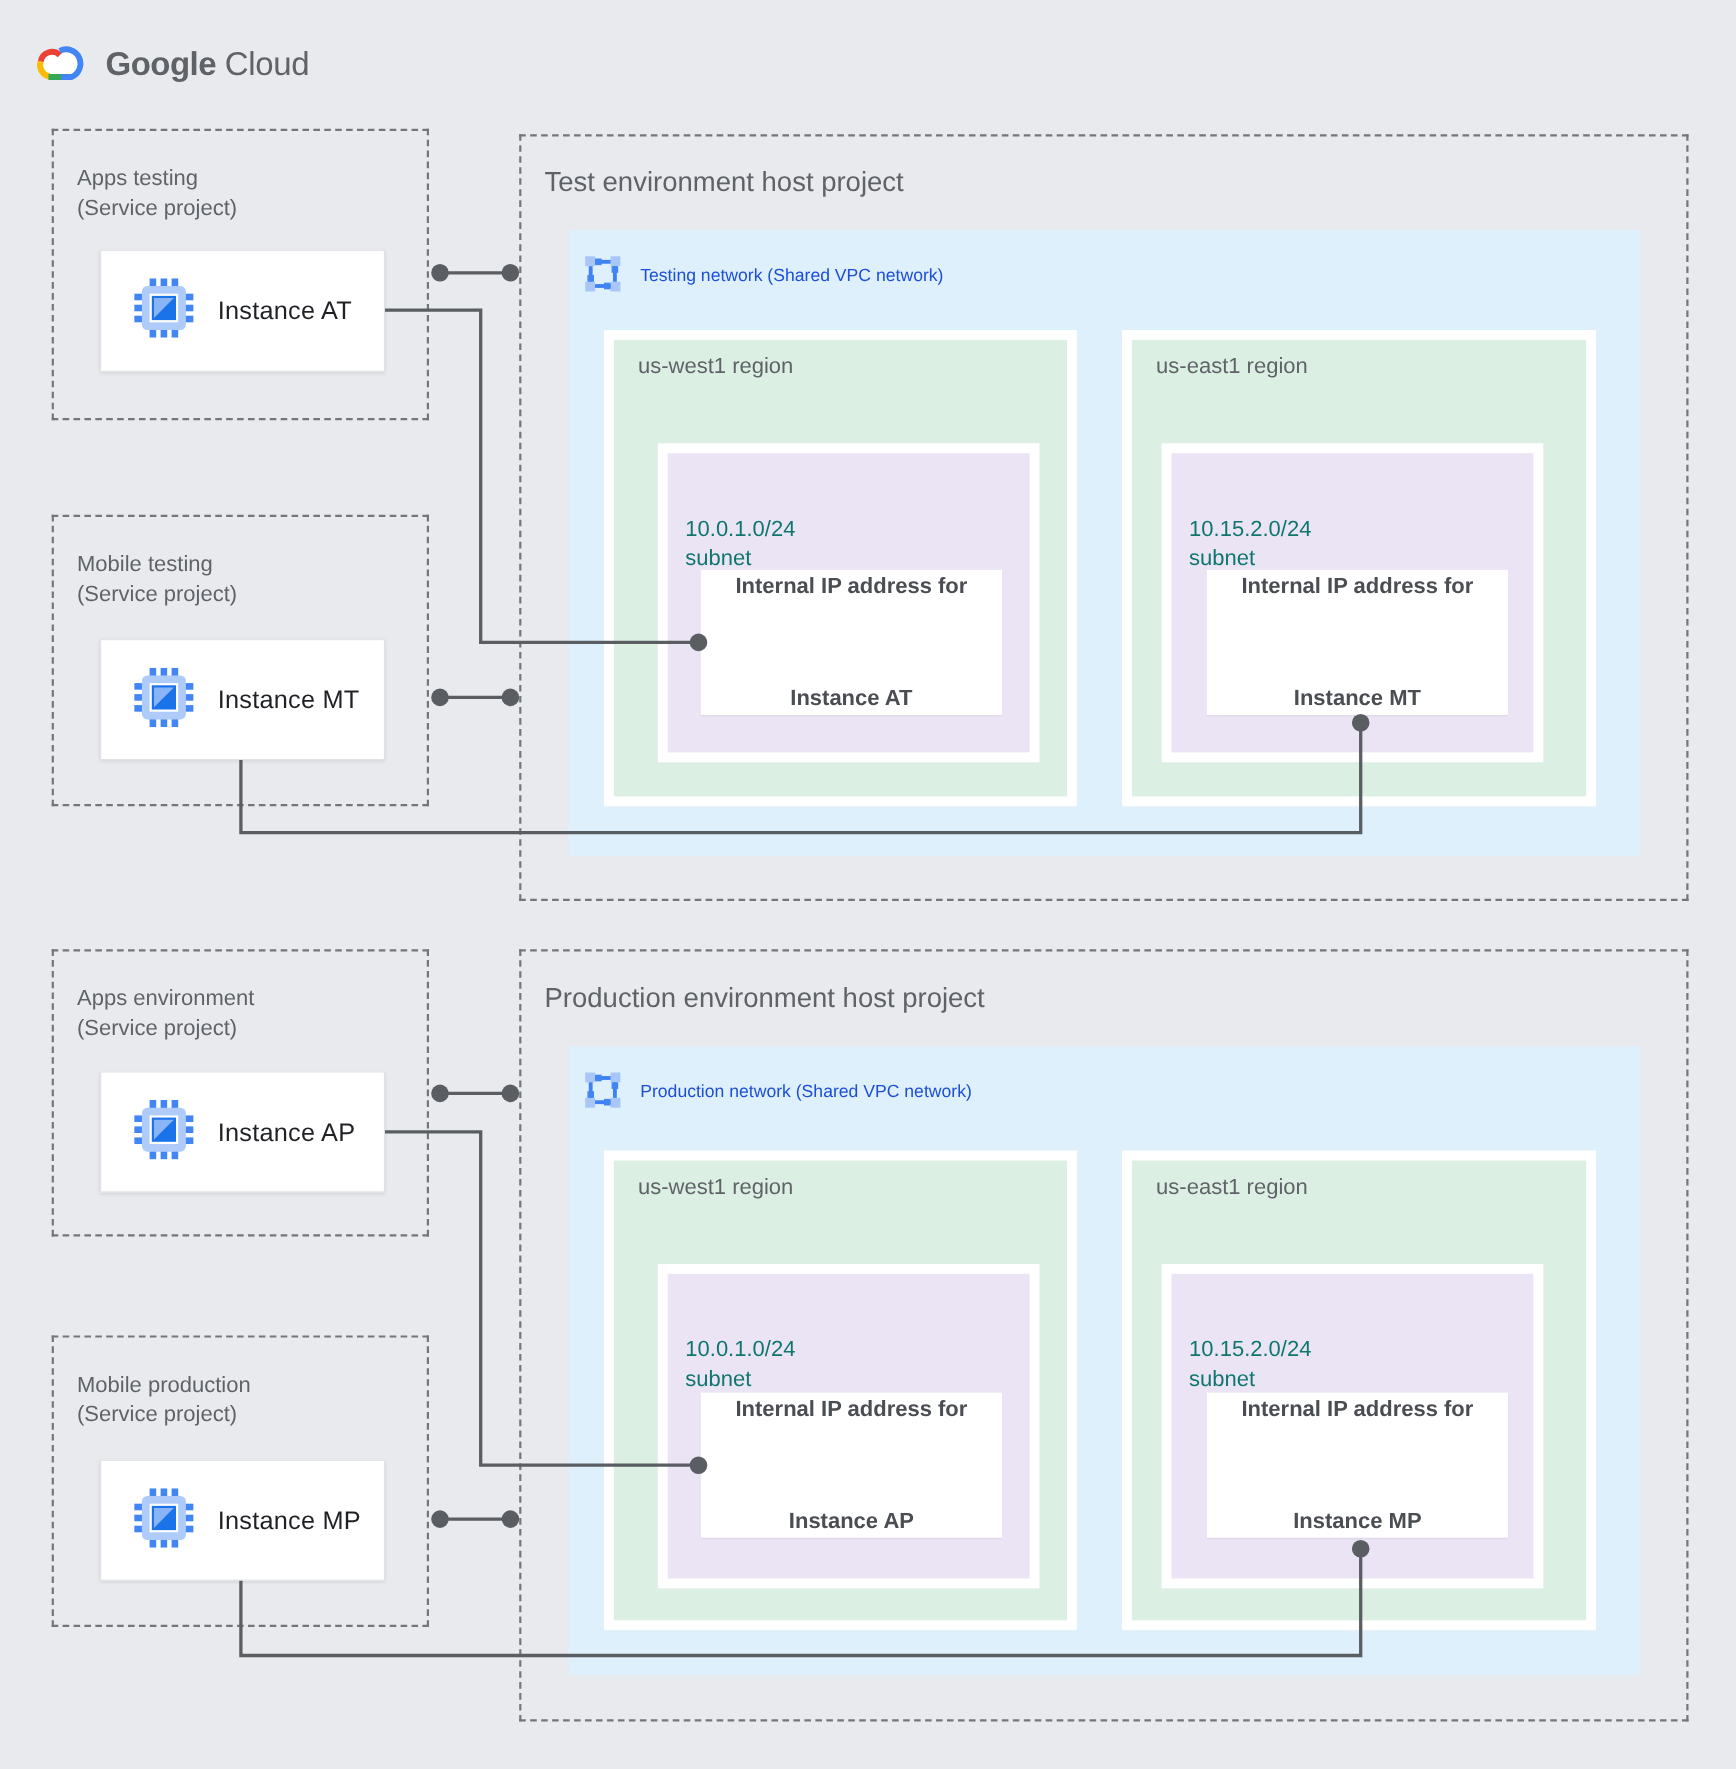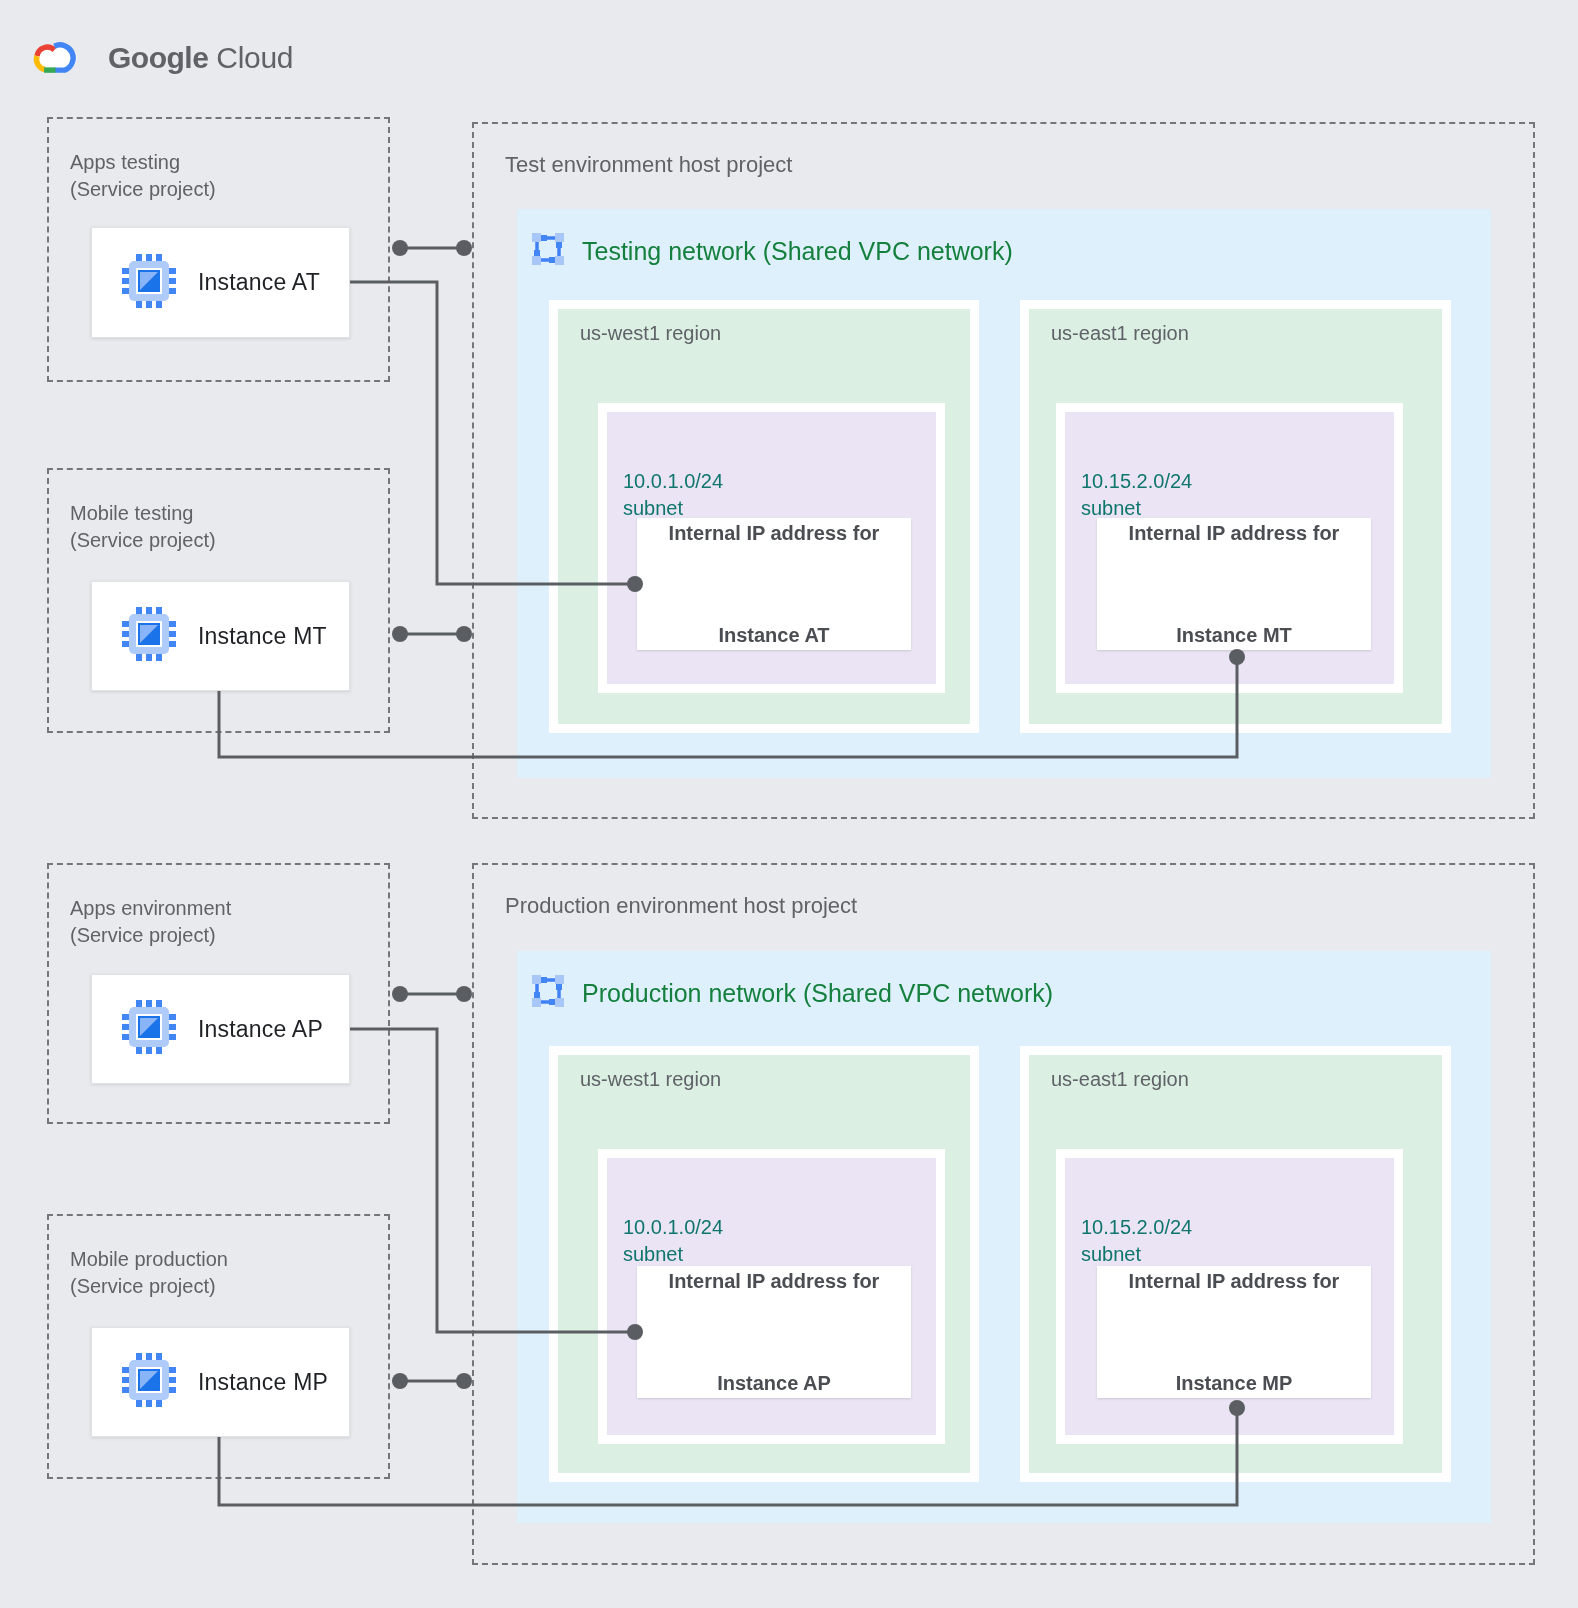--- a/index.html
+++ b/index.html
@@ -1,42 +1,42 @@
 <!DOCTYPE html>
 <html><head>
 <meta charset="utf-8">
 <style>
   html,body{margin:0;padding:0;}
   body{background:#e8eaed;font-family:"Liberation Sans",sans-serif;}
   #canvas{position:relative;width:1578px;height:1608px;background:#e8eaed;overflow:hidden;}
   .dashed-box{position:absolute;border:2px dashed #73777b;box-sizing:border-box;}
   .svc-label{position:absolute;left:21px;top:30px;font-size:20px;line-height:27px;color:#5f6368;}
-  .host-label{position:absolute;left:31px;top:28px;font-size:22px;color:#5f6368;}
+  .host-label{position:absolute;left:21px;top:28px;font-size:25px;color:#5f6368;}
 
   .instance-card{position:absolute;background:#ffffff;border:1px solid #e0e2e5;
     box-shadow:0 1px 3px rgba(60,64,67,.15);box-sizing:border-box;
     display:flex;align-items:center;gap:22px;padding-left:30px;}
   .instance-label{font-size:23px;color:#1f2125;letter-spacing:.2px;}
 
   .net-box{position:absolute;background:#def0fb;}
   .net-header{position:absolute;display:flex;align-items:center;gap:17px;height:36px;}
-  .net-label{font-size:25px;color:#15803d;}
+  .net-label{font-size:16px;color:#1d4ed8;}
 
   .region-box{position:absolute;background:#dcefe3;border:9px solid #ffffff;box-sizing:border-box;}
   .region-label{position:absolute;left:22px;top:13px;font-size:20px;color:#5f6368;}
 
   .subnet-box{position:absolute;background:#ebe4f5;border:9px solid #ffffff;box-sizing:border-box;}
   .subnet-label{position:absolute;left:16px;top:24px;font-size:20px;line-height:27px;color:#0f766e;margin-top:32px;}
 
   .ip-card{position:absolute;background:#ffffff;box-shadow:0 1px 2px rgba(60,64,67,.18);
     display:flex;flex-direction:column;align-items:center;justify-content:space-between;box-sizing:border-box;}
   .ip-line{font-size:20px;line-height:30px;font-weight:bold;color:#4a4d51;text-align:center;}
 
   .logo{position:absolute;left:30px;top:36px;display:flex;align-items:center;gap:14px;}
-  .logo-text{font-size:30px;color:#5f6368;letter-spacing:-.3px;margin-left:12px;}
+  .logo-text{font-size:30px;color:#5f6368;letter-spacing:-.3px;}
   .logo-text .g{font-weight:bold;letter-spacing:-.5px;}
   .logo-text .c{font-weight:normal;margin-left:8px;}
 
   svg.connectors{position:absolute;left:0;top:0;pointer-events:none;}
 </style>
 </head>
 <body>
 
 <div id="canvas">
 

